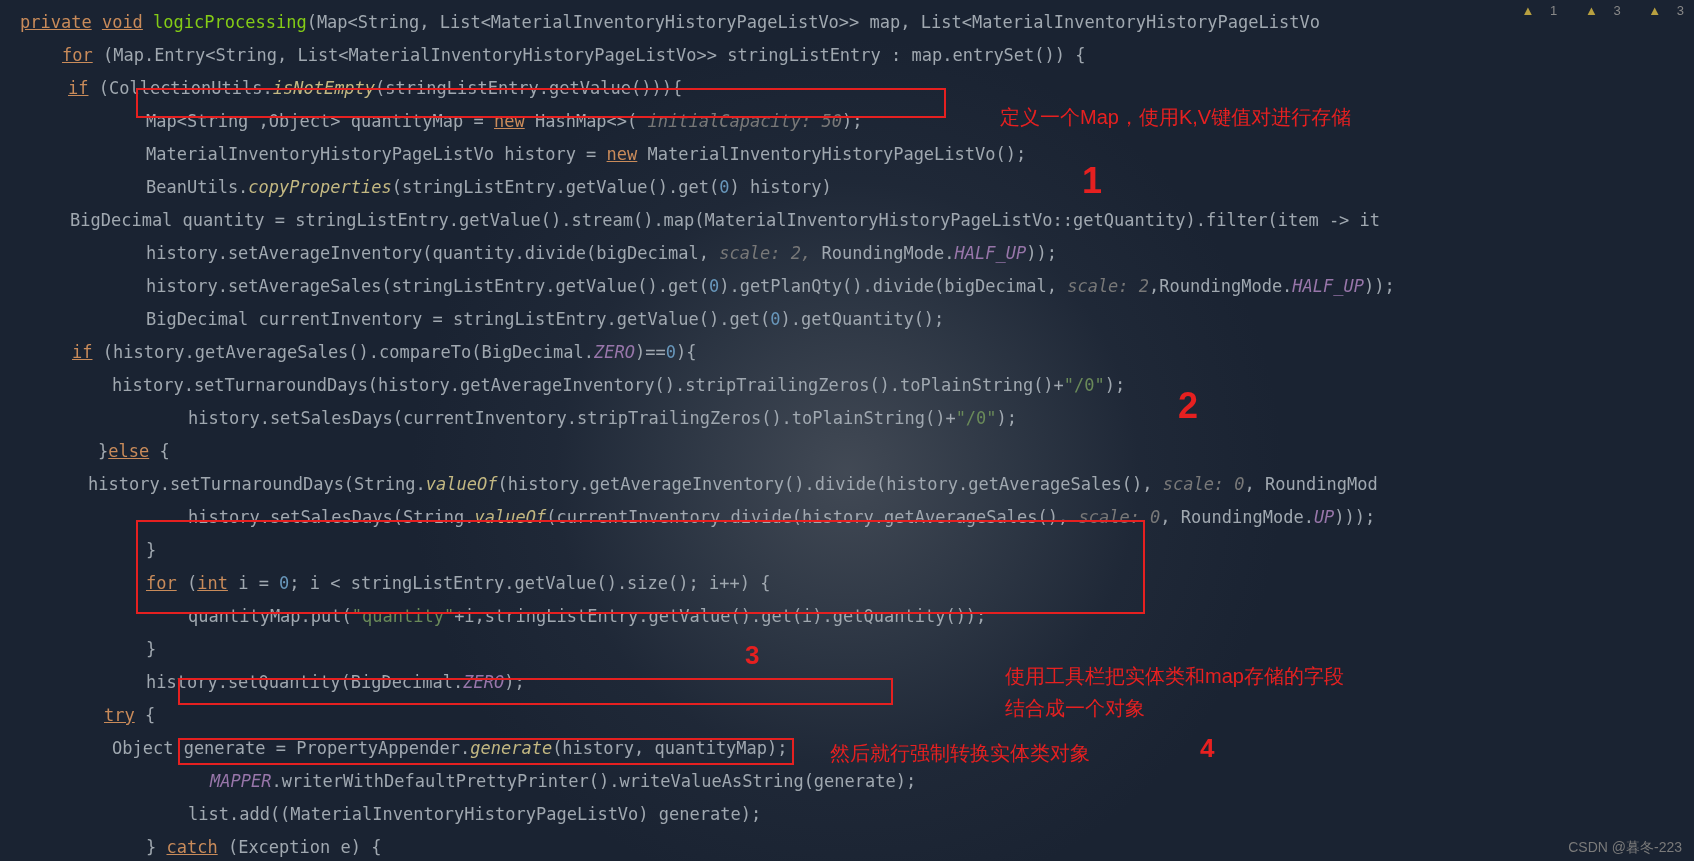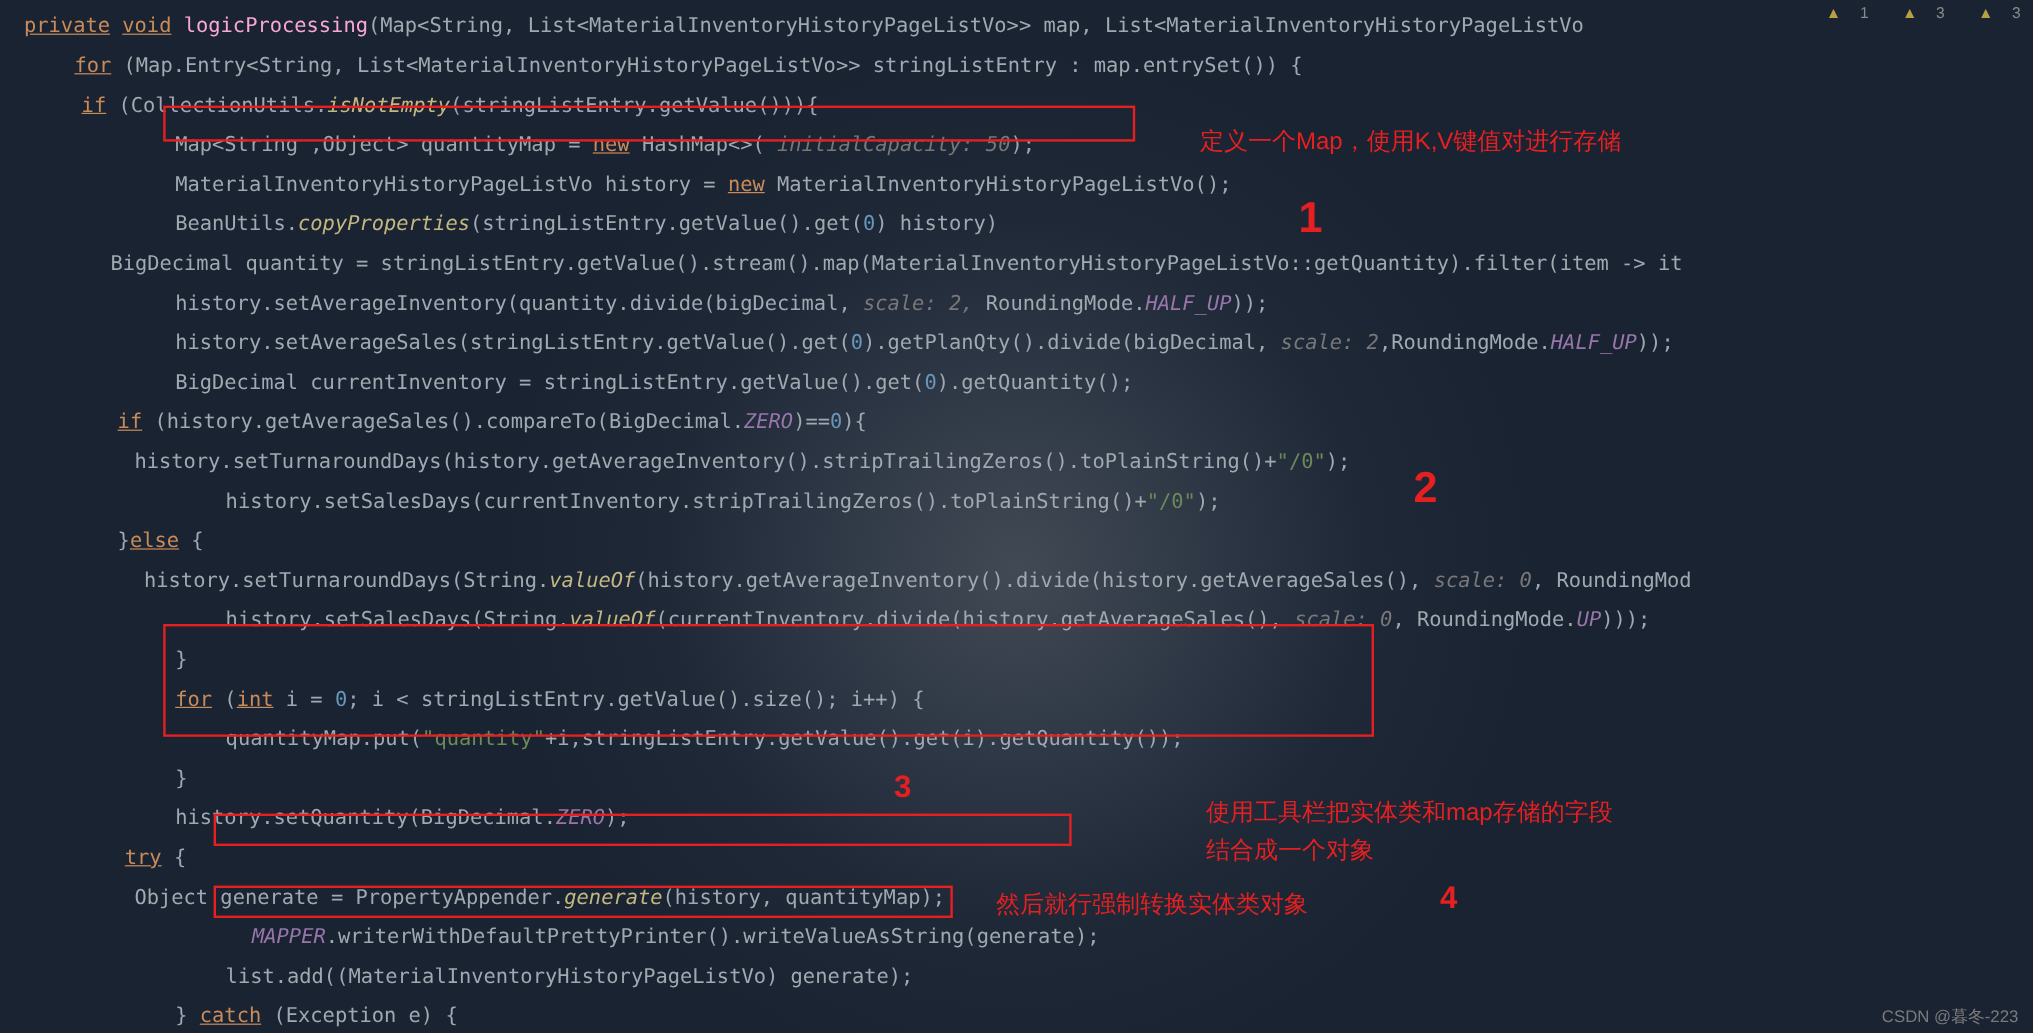--- a/index.html
+++ b/index.html
@@ -11,21 +11,21 @@
   color: #a0a8b0;
   width: 1694px;
   height: 861px;
   overflow: hidden;
   position: relative;
   white-space: nowrap;
 }
 .code { padding: 6px 0 0 0; line-height: 33px; }
 .line { padding-left: 20px; }
 .kw { color: #c98b5a; text-decoration: underline; }
-.method { color: #f9a8d4; }
+.method { color: #84cc16; }
 .static-method { font-style: italic; color: #c3b882; }
 .str { color: #6a8a59; }
 .num { color: #6897bb; }
 .comment-hint { color: #787878; font-style: italic; }
 .const { color: #9876aa; font-style: italic; }
 .ident { color: #a0a8b0; }
 .box1 { position: absolute; border: 2px solid #e62020; }
 .anno { position: absolute; color: #e62020; font-family: 'SimSun','Microsoft YaHei',sans-serif; font-size: 20px; }
 .anno-num { position: absolute; color: #e62020; font-size: 36px; font-weight: bold; font-family: sans-serif; }
 .warnbar { position: absolute; top: 3px; right: 10px; color: #888; font-size: 13px; font-family: sans-serif; }
@@ -42,29 +42,29 @@
   <span><span class="warn-icon">▲</span> <span>3</span></span>
 </div>
 
 <div class="code">
 <div class="line"><span class="kw">private</span> <span class="kw">void</span> <span class="method">logicProcessing</span><span class="ident">(Map&lt;String, List&lt;MaterialInventoryHistoryPageListVo&gt;&gt; map, List&lt;MaterialInventoryHistoryPageListVo</span></div>
 <div class="line" style="padding-left:62px"><span class="kw">for</span><span class="ident"> (Map.Entry&lt;String, List&lt;MaterialInventoryHistoryPageListVo&gt;&gt; stringListEntry : map.entrySet()) {</span></div>
 <div class="line" style="padding-left:68px"><span class="kw">if</span><span class="ident"> (CollectionUtils.</span><span class="static-method">isNotEmpty</span><span class="ident">(stringListEntry.getValue())){</span></div>
 <div class="line" style="padding-left:146px"><span class="ident">Map&lt;String ,Object&gt; quantityMap = </span><span class="kw">new</span><span class="ident"> HashMap&lt;&gt;(</span><span class="comment-hint"> initialCapacity: 50</span><span class="ident">);</span></div>
 <div class="line" style="padding-left:146px"><span class="ident">MaterialInventoryHistoryPageListVo history = </span><span class="kw">new</span><span class="ident"> MaterialInventoryHistoryPageListVo();</span></div>
 <div class="line" style="padding-left:146px"><span class="ident">BeanUtils.</span><span class="static-method">copyProperties</span><span class="ident">(stringListEntry.getValue().get(</span><span class="num">0</span><span class="ident">) history)</span></div>
-<div class="line" style="padding-left:92px"><span class="ident">BigDecimal quantity = stringListEntry.getValue().stream().map(MaterialInventoryHistoryPageListVo::getQuantity).filter(item -&gt; it</span></div>
+<div class="line" style="padding-left:70px"><span class="ident">BigDecimal quantity = stringListEntry.getValue().stream().map(MaterialInventoryHistoryPageListVo::getQuantity).filter(item -&gt; it</span></div>
 <div class="line" style="padding-left:146px"><span class="ident">history.setAverageInventory(quantity.divide(bigDecimal,</span><span class="comment-hint"> scale: 2,</span><span class="ident"> RoundingMode.</span><span class="const">HALF_UP</span><span class="ident">));</span></div>
 <div class="line" style="padding-left:146px"><span class="ident">history.setAverageSales(stringListEntry.getValue().get(</span><span class="num">0</span><span class="ident">).getPlanQty().divide(bigDecimal,</span><span class="comment-hint"> scale: 2</span><span class="ident">,RoundingMode.</span><span class="const">HALF_UP</span><span class="ident">));</span></div>
 <div class="line" style="padding-left:146px"><span class="ident">BigDecimal currentInventory = stringListEntry.getValue().get(</span><span class="num">0</span><span class="ident">).getQuantity();</span></div>
-<div class="line" style="padding-left:98px"><span class="kw">if</span><span class="ident"> (history.getAverageSales().compareTo(BigDecimal.</span><span class="const">ZERO</span><span class="ident">)==</span><span class="num">0</span><span class="ident">){</span></div>
+<div class="line" style="padding-left:72px"><span class="kw">if</span><span class="ident"> (history.getAverageSales().compareTo(BigDecimal.</span><span class="const">ZERO</span><span class="ident">)==</span><span class="num">0</span><span class="ident">){</span></div>
 <div class="line" style="padding-left:112px"><span class="ident">history.setTurnaroundDays(history.getAverageInventory().stripTrailingZeros().toPlainString()+</span><span class="str">"/0"</span><span class="ident">);</span></div>
 <div class="line" style="padding-left:188px"><span class="ident">history.setSalesDays(currentInventory.stripTrailingZeros().toPlainString()+</span><span class="str">"/0"</span><span class="ident">);</span></div>
 <div class="line" style="padding-left:98px"><span class="ident">}</span><span class="kw">else</span><span class="ident"> {</span></div>
-<div class="line" style="padding-left:120px"><span class="ident">history.setTurnaroundDays(String.</span><span class="static-method">valueOf</span><span class="ident">(history.getAverageInventory().divide(history.getAverageSales(),</span><span class="comment-hint"> scale: 0</span><span class="ident">, RoundingMod</span></div>
+<div class="line" style="padding-left:88px"><span class="ident">history.setTurnaroundDays(String.</span><span class="static-method">valueOf</span><span class="ident">(history.getAverageInventory().divide(history.getAverageSales(),</span><span class="comment-hint"> scale: 0</span><span class="ident">, RoundingMod</span></div>
 <div class="line" style="padding-left:188px"><span class="ident">history.setSalesDays(String.</span><span class="static-method">valueOf</span><span class="ident">(currentInventory.divide(history.getAverageSales(),</span><span class="comment-hint"> scale: 0</span><span class="ident">, RoundingMode.</span><span class="const">UP</span><span class="ident">)));</span></div>
 <div class="line" style="padding-left:146px"><span class="ident">}</span></div>
 <div class="line" style="padding-left:146px"><span class="kw">for</span><span class="ident"> (</span><span class="kw">int</span><span class="ident"> i = </span><span class="num">0</span><span class="ident">; i &lt; stringListEntry.getValue().size(); i++) {</span></div>
 <div class="line" style="padding-left:188px"><span class="ident">quantityMap.put(</span><span class="str">"quantity"</span><span class="ident">+i,stringListEntry.getValue().get(i).getQuantity());</span></div>
 <div class="line" style="padding-left:146px"><span class="ident">}</span></div>
 <div class="line" style="padding-left:146px"><span class="ident">history.setQuantity(BigDecimal.</span><span class="const">ZERO</span><span class="ident">);</span></div>
 <div class="line" style="padding-left:104px"><span class="kw">try</span><span class="ident"> {</span></div>
 <div class="line" style="padding-left:112px"><span class="ident">Object generate = PropertyAppender.</span><span class="static-method">generate</span><span class="ident">(history, quantityMap);</span></div>
 <div class="line" style="padding-left:210px"><span class="const">MAPPER</span><span class="ident">.writerWithDefaultPrettyPrinter().writeValueAsString(generate);</span></div>
 <div class="line" style="padding-left:188px"><span class="ident">list.add((MaterialInventoryHistoryPageListVo) generate);</span></div>

